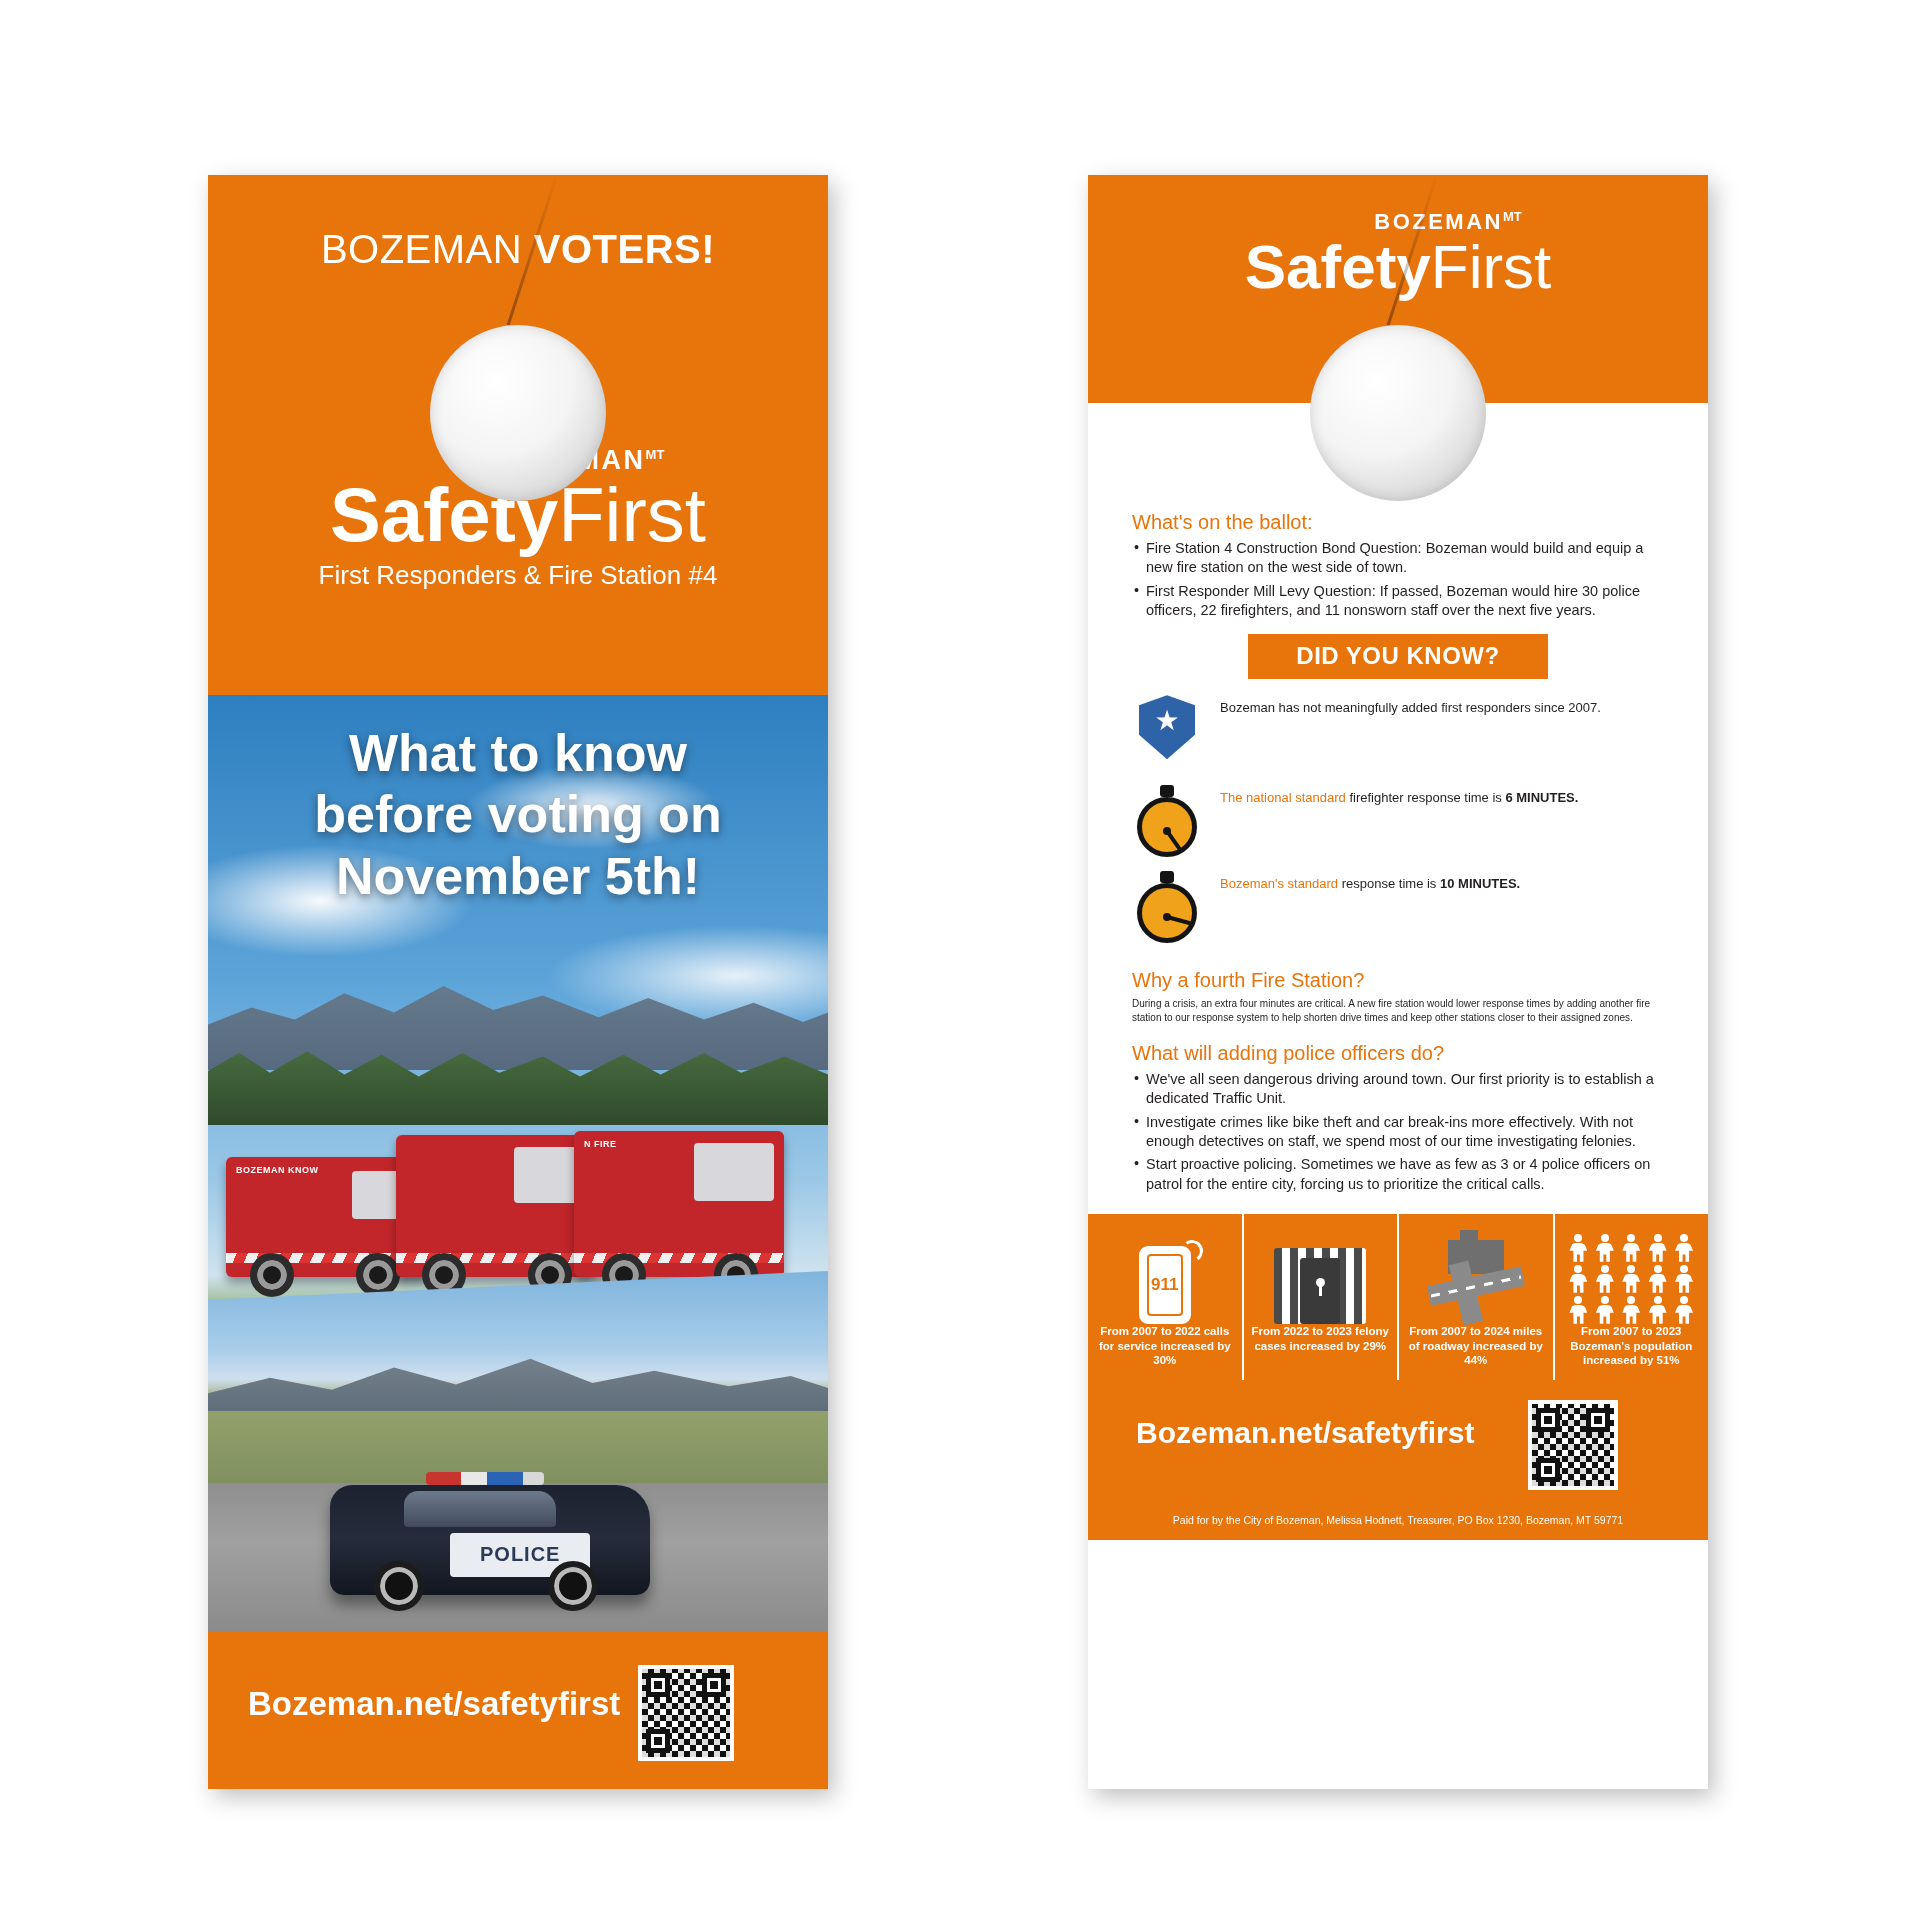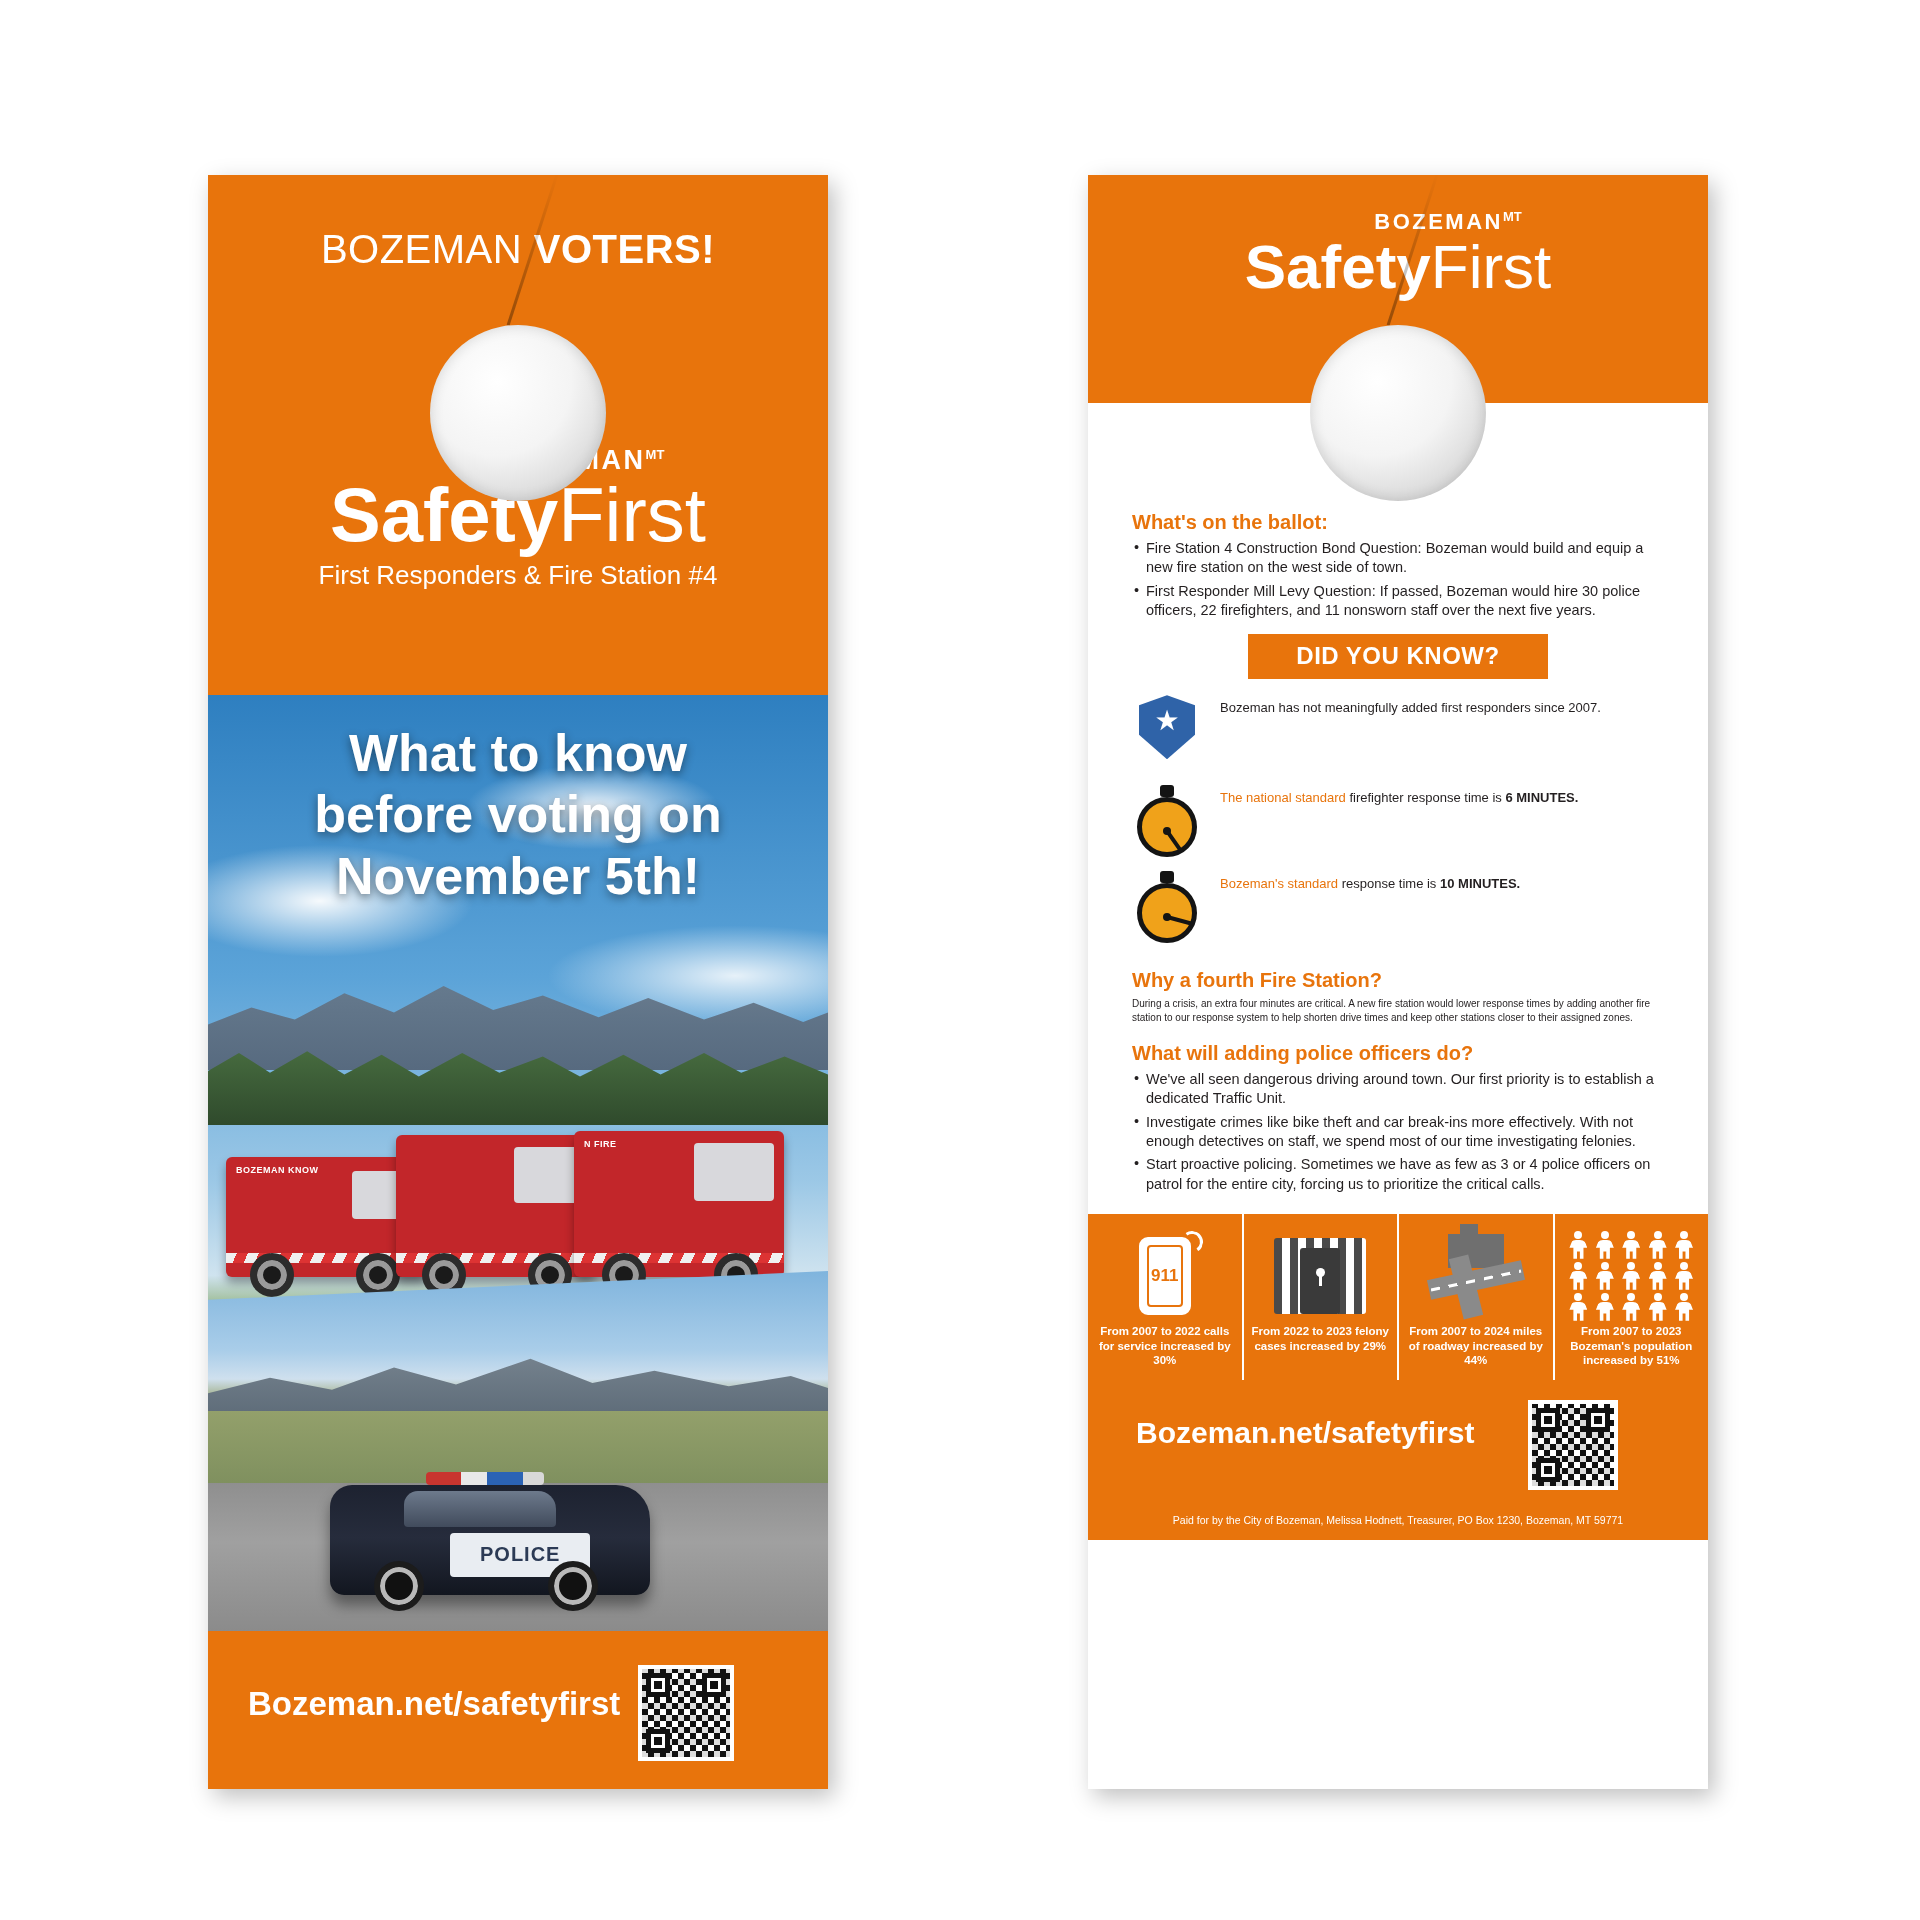--- a/index.html
+++ b/index.html
@@ -253,21 +253,21 @@
   .back-logo .logo-safetyfirst { font-size: 62px; }
 
   .back-body {
     position: relative;
     background: #fff;
     padding: 0 44px;
     color: #231f20;
   }
   .h-orange {
     color: #e8740c;
-    font-weight: 700;
+    font-weight: 400;
     font-size: 20px;
     margin-top: 18px;
     margin-bottom: 5px;
   }
   .ballot-list { list-style: none; font-size: 14.5px; line-height: 1.33; }
   .ballot-list li { position: relative; padding-left: 14px; margin-bottom: 4px; }
   .ballot-list li:before { content: "•"; position: absolute; left: 2px; top: -1px; }
   .ballot-list b { font-weight: 400; }
 
   .didyouknow {
@@ -301,21 +301,21 @@
     color: #fff;
     margin-top: 20px;
   }
   .stat {
     flex: 1 1 0;
     padding: 14px 6px 12px 6px;
     text-align: center;
     border-right: 2px solid #ffffff;
   }
   .stat:last-child { border-right: none; }
-  .stat-art { height: 96px; display: flex; align-items: center; justify-content: center; }
+  .stat-art { height: 96px; display: flex; align-items: flex-end; justify-content: center; }
   .stat-cap { font-size: 11.5px; line-height: 1.28; font-weight: 700; }
 
   .back-bottom {
     position: relative;
     background: #e8740c;
     height: 160px;
   }
   .back-url {
     position: absolute; left: 48px; top: 36px;
     color: #fff; font-size: 30px; font-weight: 700;

